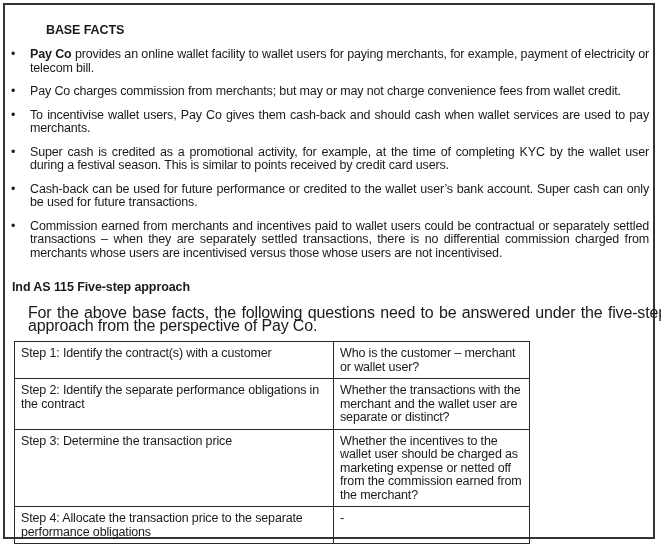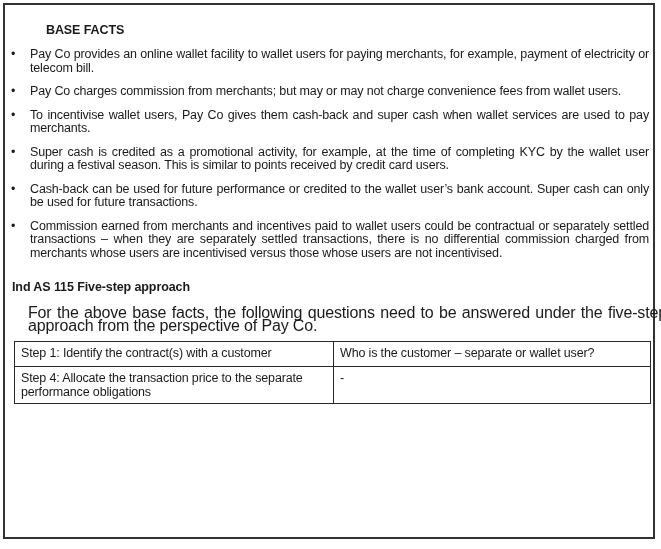--- a/index.html
+++ b/index.html
@@ -50,36 +50,36 @@
       line-height: 13.5px;
       text-align: justify;
       margin-bottom: 10px;
       letter-spacing: -0.15px;
     }
     ul.facts li .bullet {
       position: absolute;
       left: 11px;
       top: 0;
     }
-    ul.facts li b { font-weight: normal; }
+    ul.facts li b { font-weight: bold; }
     .intro {
       position: absolute;
       left: 28px;
       top: 306px;
       width: 639px;
       font-size: 16px;
       line-height: 13px;
       text-align: justify;
       letter-spacing: -0.15px;
     }
     table.steps {
       position: absolute;
       left: 14px;
       top: 341px;
-      width: 637px;
+      width: 516px;
       border-collapse: collapse;
       font-size: 12.5px;
       letter-spacing: -0.15px;
     }
     table.steps td {
       border: 1.5px solid #2a2a2a;
       vertical-align: top;
       padding: 5px 6px 4px 6px;
       line-height: 13.5px;
     }
@@ -97,25 +97,25 @@
 
 <div class="heading base">BASE FACTS</div>
 
 <ul class="facts">
   <li>
     <span class="bullet">•</span>
     <b>Pay Co</b><span> provides an online wallet facility to wallet users for paying merchants, for example, payment of electricity or telecom bill.</span>
   </li>
   <li>
     <span class="bullet">•</span>
-    <span>Pay Co charges commission from merchants; but may or may not charge convenience fees from wallet users.</span>
+    <span>Pay Co charges commission from merchants; but may or may not charge convenience fees from wallet credit.</span>
   </li>
   <li>
     <span class="bullet">•</span>
-    <span>To incentivise wallet users, Pay Co gives them cash-back and super cash when wallet services are used to pay merchants.</span>
+    <span>To incentivise wallet users, Pay Co gives them cash-back and should cash when wallet services are used to pay merchants.</span>
   </li>
   <li>
     <span class="bullet">•</span>
     <span>Super cash is credited as a promotional activity, for example, at the time of completing KYC by the wallet user during a festival season. This is similar to points received by credit card users.</span>
   </li>
   <li>
     <span class="bullet">•</span>
     <span>Cash-back can be used for future performance or credited to the wallet user’s bank account. Super cash can only be used for future transactions.</span>
   </li>
   <li>
@@ -125,20 +125,28 @@
 </ul>
 
 <div class="heading ind">Ind AS 115 Five-step approach</div>
 
 <div class="intro">For the above base facts, the following questions need to be answered under the five-step approach from the perspective of Pay Co.</div>
 
 <table class="steps">
   <tbody>
     <tr class="r1">
       <td class="c1">Step 1: Identify the contract(s) with a customer</td>
-      <td class="c2">Who is the customer – separate or wallet user?</td>
+      <td class="c2">Who is the customer – merchant or wallet user?</td>
+    </tr>
+    <tr class="r2">
+      <td class="c1">Step 2: Identify the separate performance obligations in the contract</td>
+      <td class="c2">Whether the transactions with the merchant and the wallet user are separate or distinct?</td>
+    </tr>
+    <tr class="r3">
+      <td class="c1">Step 3: Determine the transaction price</td>
+      <td class="c2">Whether the incentives to the wallet user should be charged as marketing expense or netted off from the commission earned from the merchant?</td>
     </tr>
     <tr class="r4">
       <td class="c1">Step 4: Allocate the transaction price to the separate performance obligations</td>
       <td class="c2">-</td>
     </tr>
   </tbody>
 </table>
 
 </body></html>

